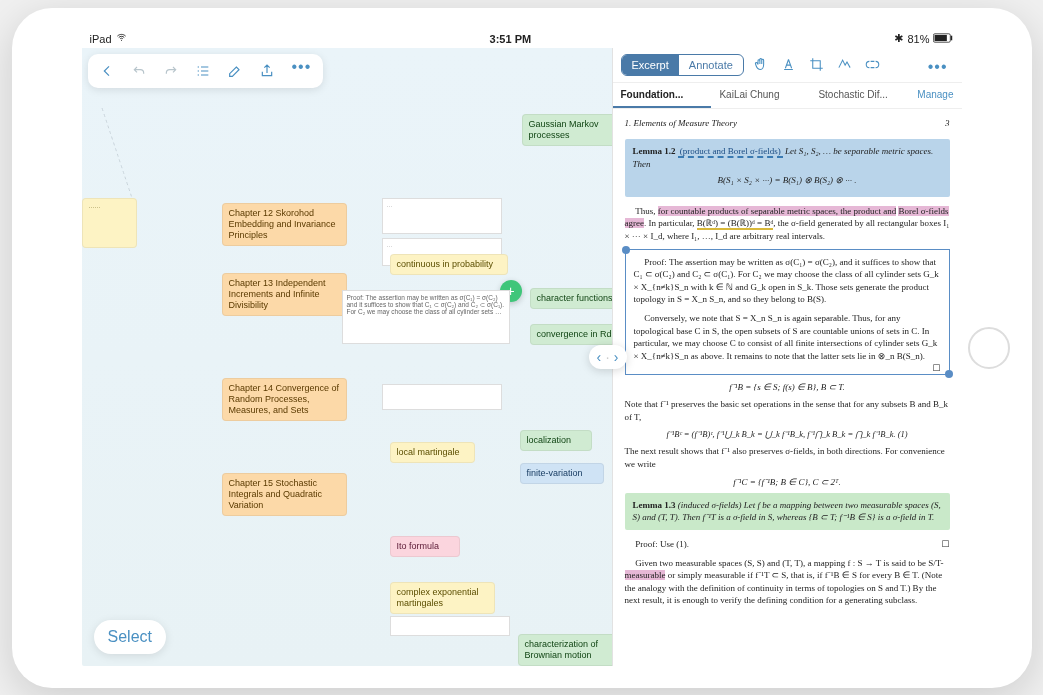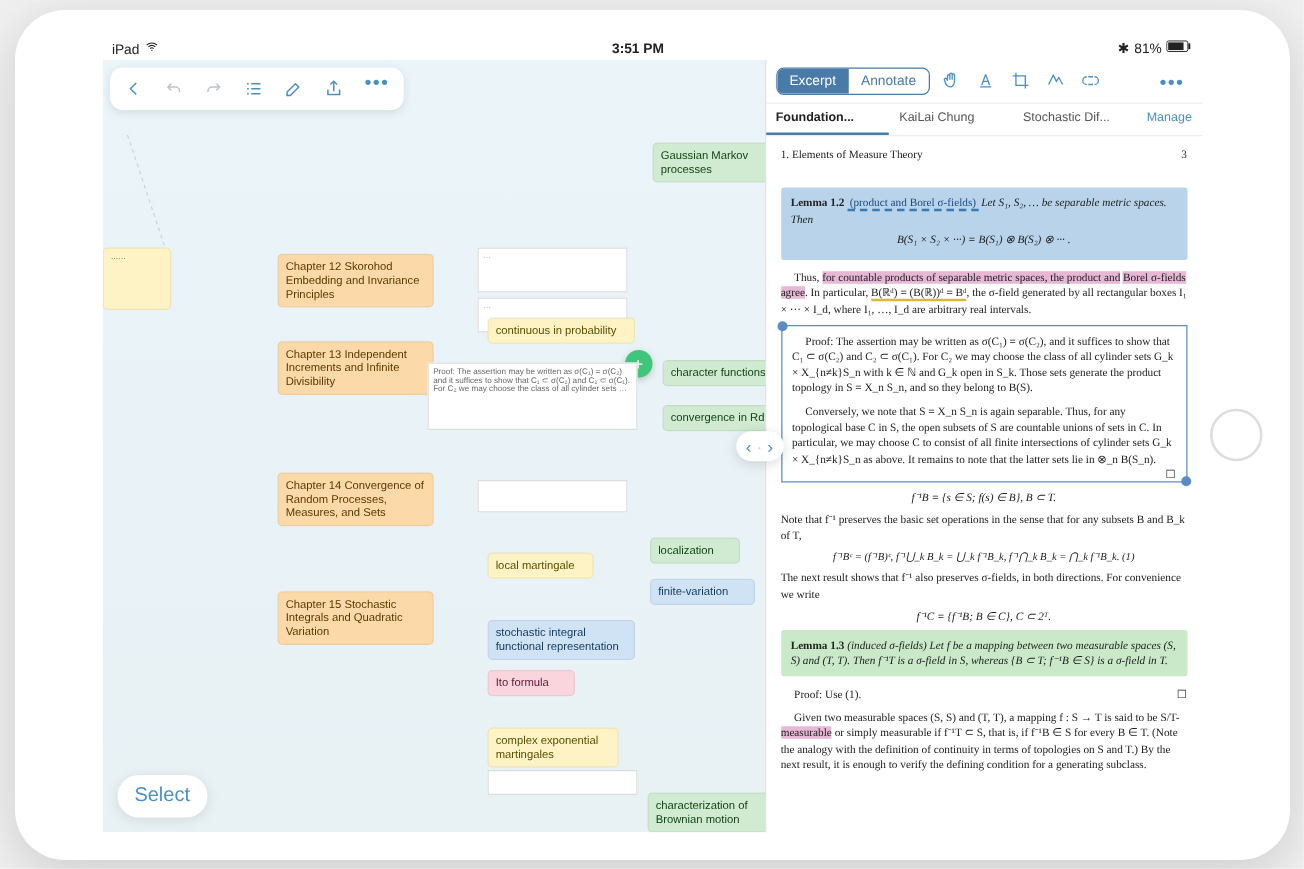--- a/index.html
+++ b/index.html
@@ -46,21 +46,21 @@
 .right-toolbar .ticon svg { width: 15px; height: 15px; stroke: currentColor; fill: none; stroke-width: 1.7; }
 .right-toolbar .spacer { flex: 1; }
 .more-icon { color: #4a90c2; font-size: 16px; letter-spacing: 1px; padding: 0 6px; cursor: pointer; }
 
 .tabs { display: flex; font-size: 10px; border-bottom: 1px solid #eee; }
 .tabs .tab { flex: 1; padding: 6px 8px; color: #555; cursor: pointer; white-space: nowrap; overflow: hidden; text-overflow: ellipsis; }
 .tabs .tab.active { color: #222; border-bottom: 2px solid #4a7aa8; font-weight: 600; }
 .tabs .manage { color: #4a90c2; padding: 6px 8px; cursor: pointer; }
 
 .doc { flex: 1; overflow: auto; padding: 8px 12px; font-family: Georgia, "Times New Roman", serif; font-size: 9px; color: #222; line-height: 1.4; position: relative; }
-.doc .section-line { display: flex; justify-content: space-between; font-size: 9px; margin-bottom: 21px; align-items: flex-end; }
+.doc .section-line { display: flex; justify-content: space-between; font-style: italic; font-size: 9px; margin-bottom: 10px; align-items: flex-end; }
 
 .lemma-box { padding: 6px 8px; border-radius: 2px; margin-bottom: 8px; font-size: 9px; }
 .lemma-box.blue { background: #b9d4ea; }
 .lemma-box.green { background: #c9e9c9; }
 .lemma-title { font-weight: bold; }
 .lemma-sub-dashed { border-bottom: 2px dashed #3a7ab2; color: #1a4b82; padding: 0 2px; }
 .hl-pink { background: #e6b8d6; }
 .hl-yellow-underline { border-bottom: 2px solid #d8b83a; }
 .formula { text-align: center; margin: 4px 0; font-style: italic; }
 
@@ -188,21 +188,20 @@
 
           <div class="node green" style="left:448px;top:200px;width:100px">character functions</div>
           <div class="node green" style="left:448px;top:236px;width:100px">convergence in Rd</div>
 
           <div class="preview" style="left:300px;top:296px;width:120px;height:26px"></div>
 
           <div class="node yellow" style="left:308px;top:354px;width:85px">local martingale</div>
           <div class="node green" style="left:438px;top:342px;width:72px">localization</div>
           <div class="node blue" style="left:438px;top:375px;width:84px">finite-variation</div>
 
-          <div class="node blue" style="left:308px;top:408px;width:118px">stochastic integral functional representation</div>
           <div class="node pink" style="left:308px;top:448px;width:70px">Ito formula</div>
 
           <div class="node yellow" style="left:308px;top:494px;width:105px">complex exponential martingales</div>
           <div class="preview" style="left:308px;top:528px;width:120px;height:20px"></div>
           <div class="node green" style="left:436px;top:546px;width:100px">characterization of Brownian motion</div>
 
         </div>
 
         <div class="select-btn">Select</div>
       </div>

